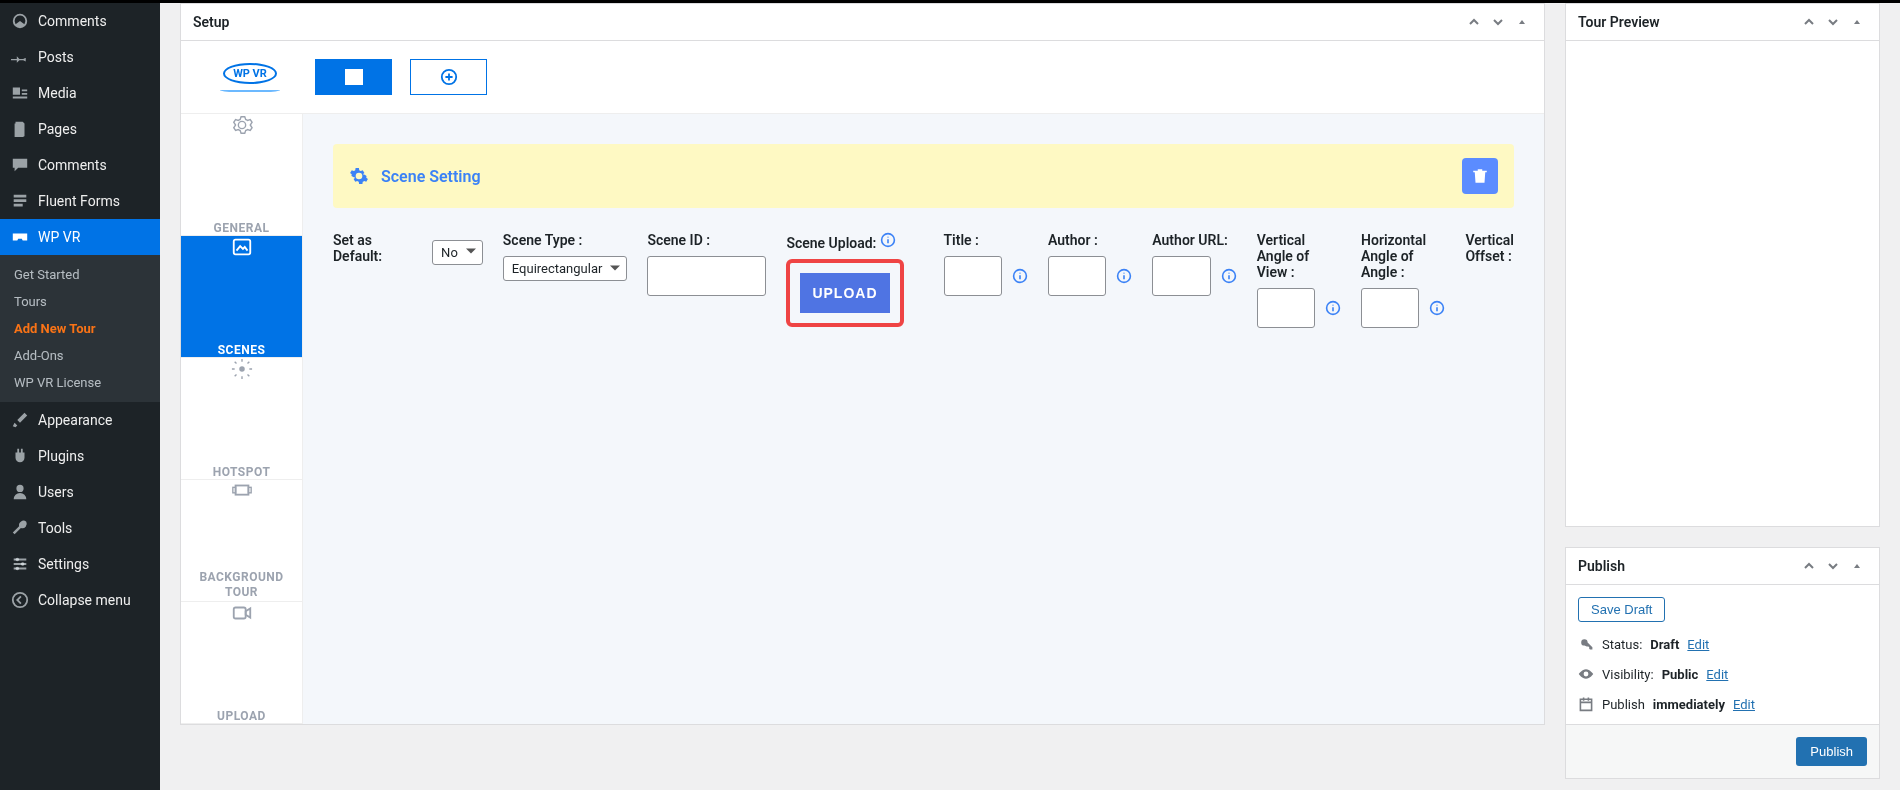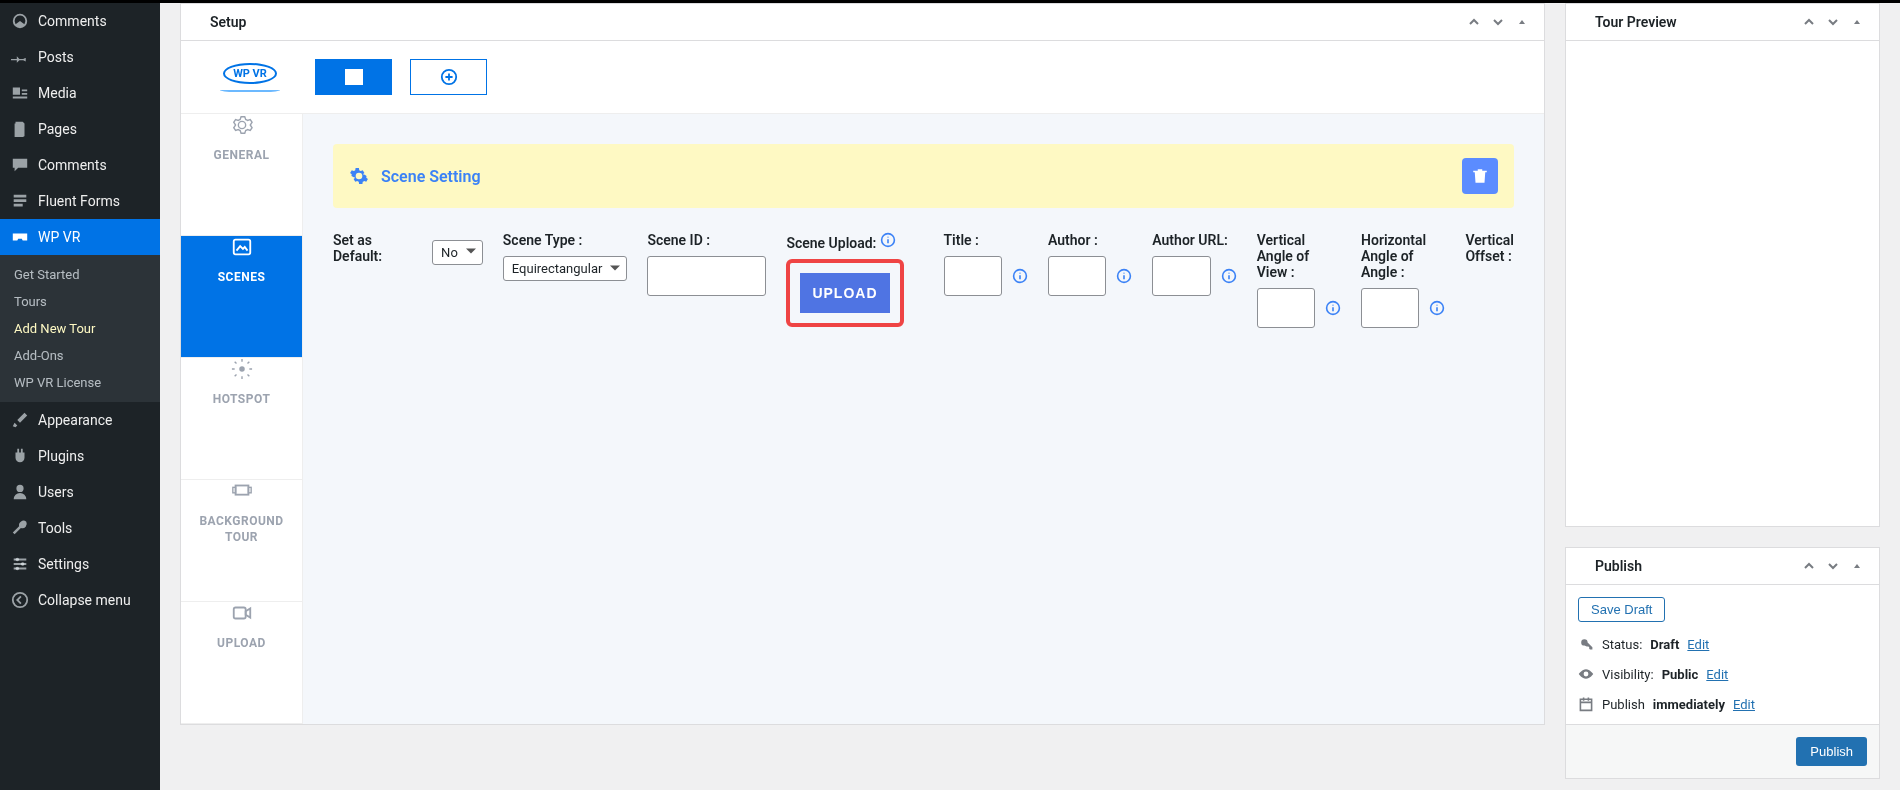--- a/index.html
+++ b/index.html
@@ -11,49 +11,49 @@
 
 .sidebar { width: 160px; background: #1d2327; color: #fff; flex-shrink: 0; }
 .menu-item { display: flex; align-items: center; padding: 8px 10px; font-size: 14px; color: #eee; cursor: pointer; }
 .menu-item .icon { width: 20px; height: 20px; margin-right: 8px; display: flex; align-items: center; justify-content: center; flex-shrink: 0; }
 .menu-item .icon svg { width: 18px; height: 18px; fill: rgba(240,246,252,.6); }
 .menu-item.active { background: #0073e6; color: #fff; position: relative; }
 .menu-item.active .icon svg { fill: #fff; }
 .menu-item.active::after { content:''; position:absolute; right:-8px; top:50%; transform:translateY(-50%); border:8px solid transparent; border-right-color:#f0f0f1; }
 .submenu { background: #2c3338; padding: 6px 0; }
 .submenu-item { padding: 6px 14px; font-size: 13px; color: rgba(240,246,252,.7); cursor: pointer; }
-.submenu-item.bold { color: #fef9c3; font-weight: 400; }
+.submenu-item.bold { color: #f97316; font-weight: 700; }
 
 
 .main { flex: 1; padding: 0 20px; display: flex; gap: 20px; }
 .col-left { flex: 1; }
 .col-right { width: 315px; flex-shrink: 0; }
 
 
 .postbox { background: #fff; border: 1px solid #dcdcde; margin-bottom: 20px; }
 .postbox-header { display:flex; align-items:center; justify-content:space-between; padding: 8px 12px; border-bottom: 1px solid #dcdcde; }
-.postbox-header h2 { font-size: 14px; font-weight: 600; margin-left: 17px; }
+.postbox-header h2 { font-size: 14px; font-weight: 600; }
 .postbox-controls .ctl { width:20px; height:20px; display:inline-flex; align-items:center; justify-content:center; color:#787c82; cursor:pointer; }
 .postbox-body { padding: 0; }
 
 
 .setup-top { display:flex; align-items:center; padding: 18px 24px; border-bottom:1px solid #eee; }
 .logo-wrap { width:90px; text-align:center; margin-right:20px; }
 .logo-oval { border:2px solid #0073e6; border-radius:50%/50%; padding:2px 8px; font-size:11px; font-weight:700; color:#0073e6; display:inline-block; }
 .logo-line { height:4px; width:60px; margin:4px auto 0; border-radius:50%/100%; border-bottom:2px solid #6cb9ff;}
 .big-tabs { display:flex; gap:18px; }
 .big-tab { width:77px; height:36px; border:1px solid #0073e6; display:flex; align-items:center; justify-content:center; cursor:pointer; }
 .big-tab.active { background:#0073e6; }
 .big-tab svg { width:20px; height:18px; }
 .big-tab.active svg { fill:#fff; }
 .big-tab:not(.active) svg { fill:#0073e6; }
 
 .setup-body { display:flex; }
 .vtabs { width:122px; border-right:1px solid #eee; }
-.vtab { height:122px; display:flex; flex-direction:column; align-items:center; justify-content:flex-start; gap:12px; font-size:12px; font-weight:700; color:#9ca3af; letter-spacing:.5px; border-bottom:1px solid #eee; cursor:pointer; text-align:center; }
+.vtab { height:122px; display:flex; flex-direction:column; align-items:center; justify-content:space-between; gap:12px; font-size:12px; font-weight:700; color:#9ca3af; letter-spacing:.5px; border-bottom:1px solid #eee; cursor:pointer; text-align:center; }
 .vtab svg { width:22px; height:22px; fill:#9ca3af; }
 .vtab.active { background:#0073e6; color:#fff; }
 .vtab.active svg { fill:#fff; }
 .vtab .two-line { line-height:1.3; white-space:pre; }
 
 .pane { flex:1; background:#f4f7fb; padding:30px; }
 .scene-head { background:#fef9c3; border-radius:4px; padding:14px 16px; display:flex; justify-content:space-between; margin-bottom:24px; }
 .scene-head-left { display:flex; align-items:center; gap:12px; color:#3b82f6; font-weight:600; font-size:16px; }
 .scene-head-left svg { width:20px; height:20px; fill:#3b82f6; }
 .trash-btn { width:36px; height:36px; background:#5b8cff; border-radius:4px; display:flex; align-items:center; justify-content:center; cursor:pointer; }

